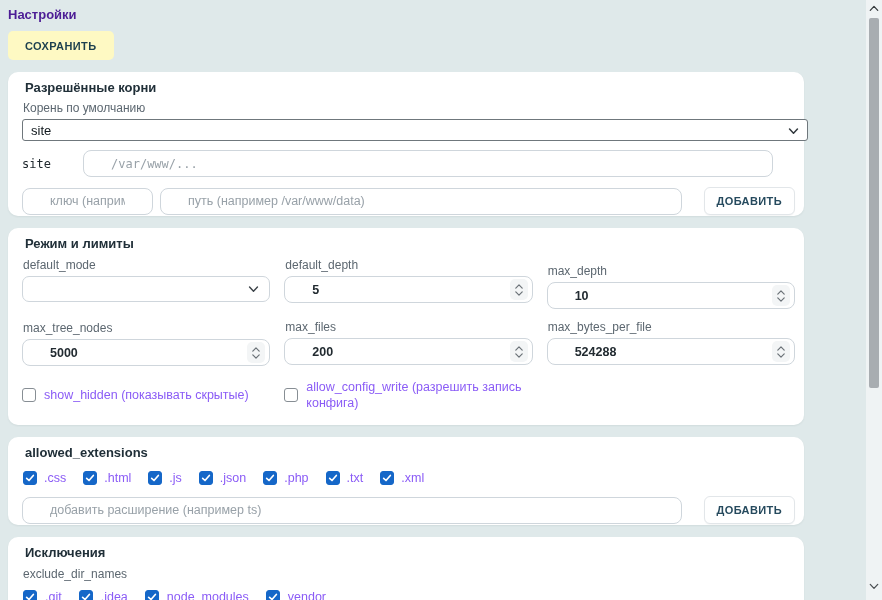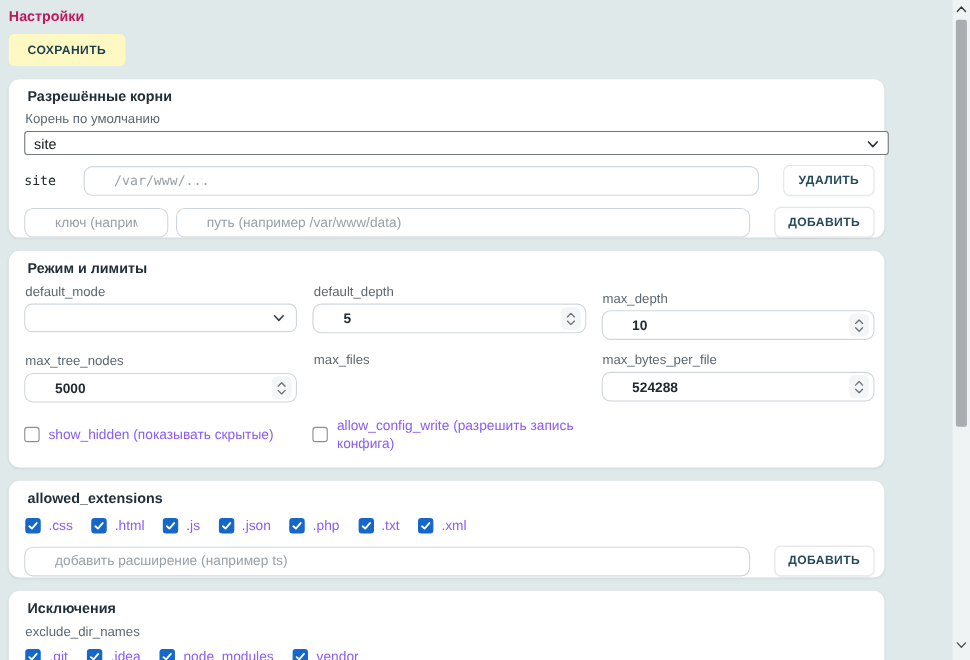--- a/index.html
+++ b/index.html
@@ -5,21 +5,21 @@
   * { box-sizing: border-box; }
   html, body { margin: 0; padding: 0; }
   body {
     width: 882px; height: 600px; overflow: hidden; position: relative;
     background: #dfe9ea;
     font-family: "Liberation Sans", sans-serif;
     color: #1d2d35;
   }
   .content { position: absolute; top: 0; left: 0; width: 866px; height: 600px; padding: 7px 6px 0 8px; }
 
-  .page-title { font-size: 13px; font-weight: 700; color: #be185d; line-height: 16px; }
+  .page-title { font-size: 13px; font-weight: 700; color: #4c1d95; line-height: 16px; }
 
   .save-btn {
     margin-top: 8px; height: 29px; padding: 0 17px;
     background: #fef9c3; border: none; border-radius: 5px;
     font-family: inherit; font-size: 11px; font-weight: 700; letter-spacing: .4px;
     color: #1c3f4e; cursor: pointer; display: inline-flex; align-items: center;
   }
 
   .card {
     width: 796px; background: #fff; border-radius: 10px;
@@ -121,21 +121,20 @@
         <svg width="11" height="7" viewBox="0 0 12 8">
             <path d="M1.5 1.2 L6 6 L10.5 1.2" fill="none" stroke="#30373c" stroke-width="1.7" stroke-linecap="round" stroke-linejoin="round"></path>
           </svg>
       </span>
     </div>
 
     <div class="row root-row">
       <span class="root-key">site</span>
       <input class="text-input grow mono" type="text" placeholder="/var/www/..." style="">
       <span class="gap22"></span>
-      <button class="btn">УДАЛИТЬ</button>
     </div>
 
     <div class="row add-root-row">
       <input class="text-input w131" type="text" placeholder="ключ (например data)" style="">
       <span class="gap7"></span>
       <input class="text-input grow" type="text" placeholder="путь (например /var/www/data)" style="">
       <span class="gap22"></span>
       <button class="btn">ДОБАВИТЬ</button>
     </div>
   </div>
@@ -194,20 +193,31 @@
               </svg>
             <svg width="8" height="5" viewBox="0 0 10 6">
                 <path d="M1 1 L5 5 L9 1" fill="none" stroke="#6a7177" stroke-width="1.5" stroke-linecap="round" stroke-linejoin="round"></path>
               </svg>
           </span>
         </div>
       </div>
 
       <div class="cell">
         <div class="field-label" style="margin-top:11px">max_files</div>
+        <div class="num-wrap">
+          <input class="text-input" type="text" value="200" style="">
+          <span class="spinner">
+            <svg width="8" height="5" viewBox="0 0 10 6">
+                <path d="M1 5 L5 1 L9 5" fill="none" stroke="#6a7177" stroke-width="1.5" stroke-linecap="round" stroke-linejoin="round"></path>
+              </svg>
+            <svg width="8" height="5" viewBox="0 0 10 6">
+                <path d="M1 1 L5 5 L9 1" fill="none" stroke="#6a7177" stroke-width="1.5" stroke-linecap="round" stroke-linejoin="round"></path>
+              </svg>
+          </span>
+        </div>
       </div>
       <div class="cell">
         <div class="field-label" style="margin-top:11px">max_bytes_per_file</div>
         <div class="num-wrap">
           <input class="text-input" type="text" value="524288" style="">
           <span class="spinner">
             <svg width="8" height="5" viewBox="0 0 10 6">
                 <path d="M1 5 L5 1 L9 5" fill="none" stroke="#6a7177" stroke-width="1.5" stroke-linecap="round" stroke-linejoin="round"></path>
               </svg>
             <svg width="8" height="5" viewBox="0 0 10 6">

